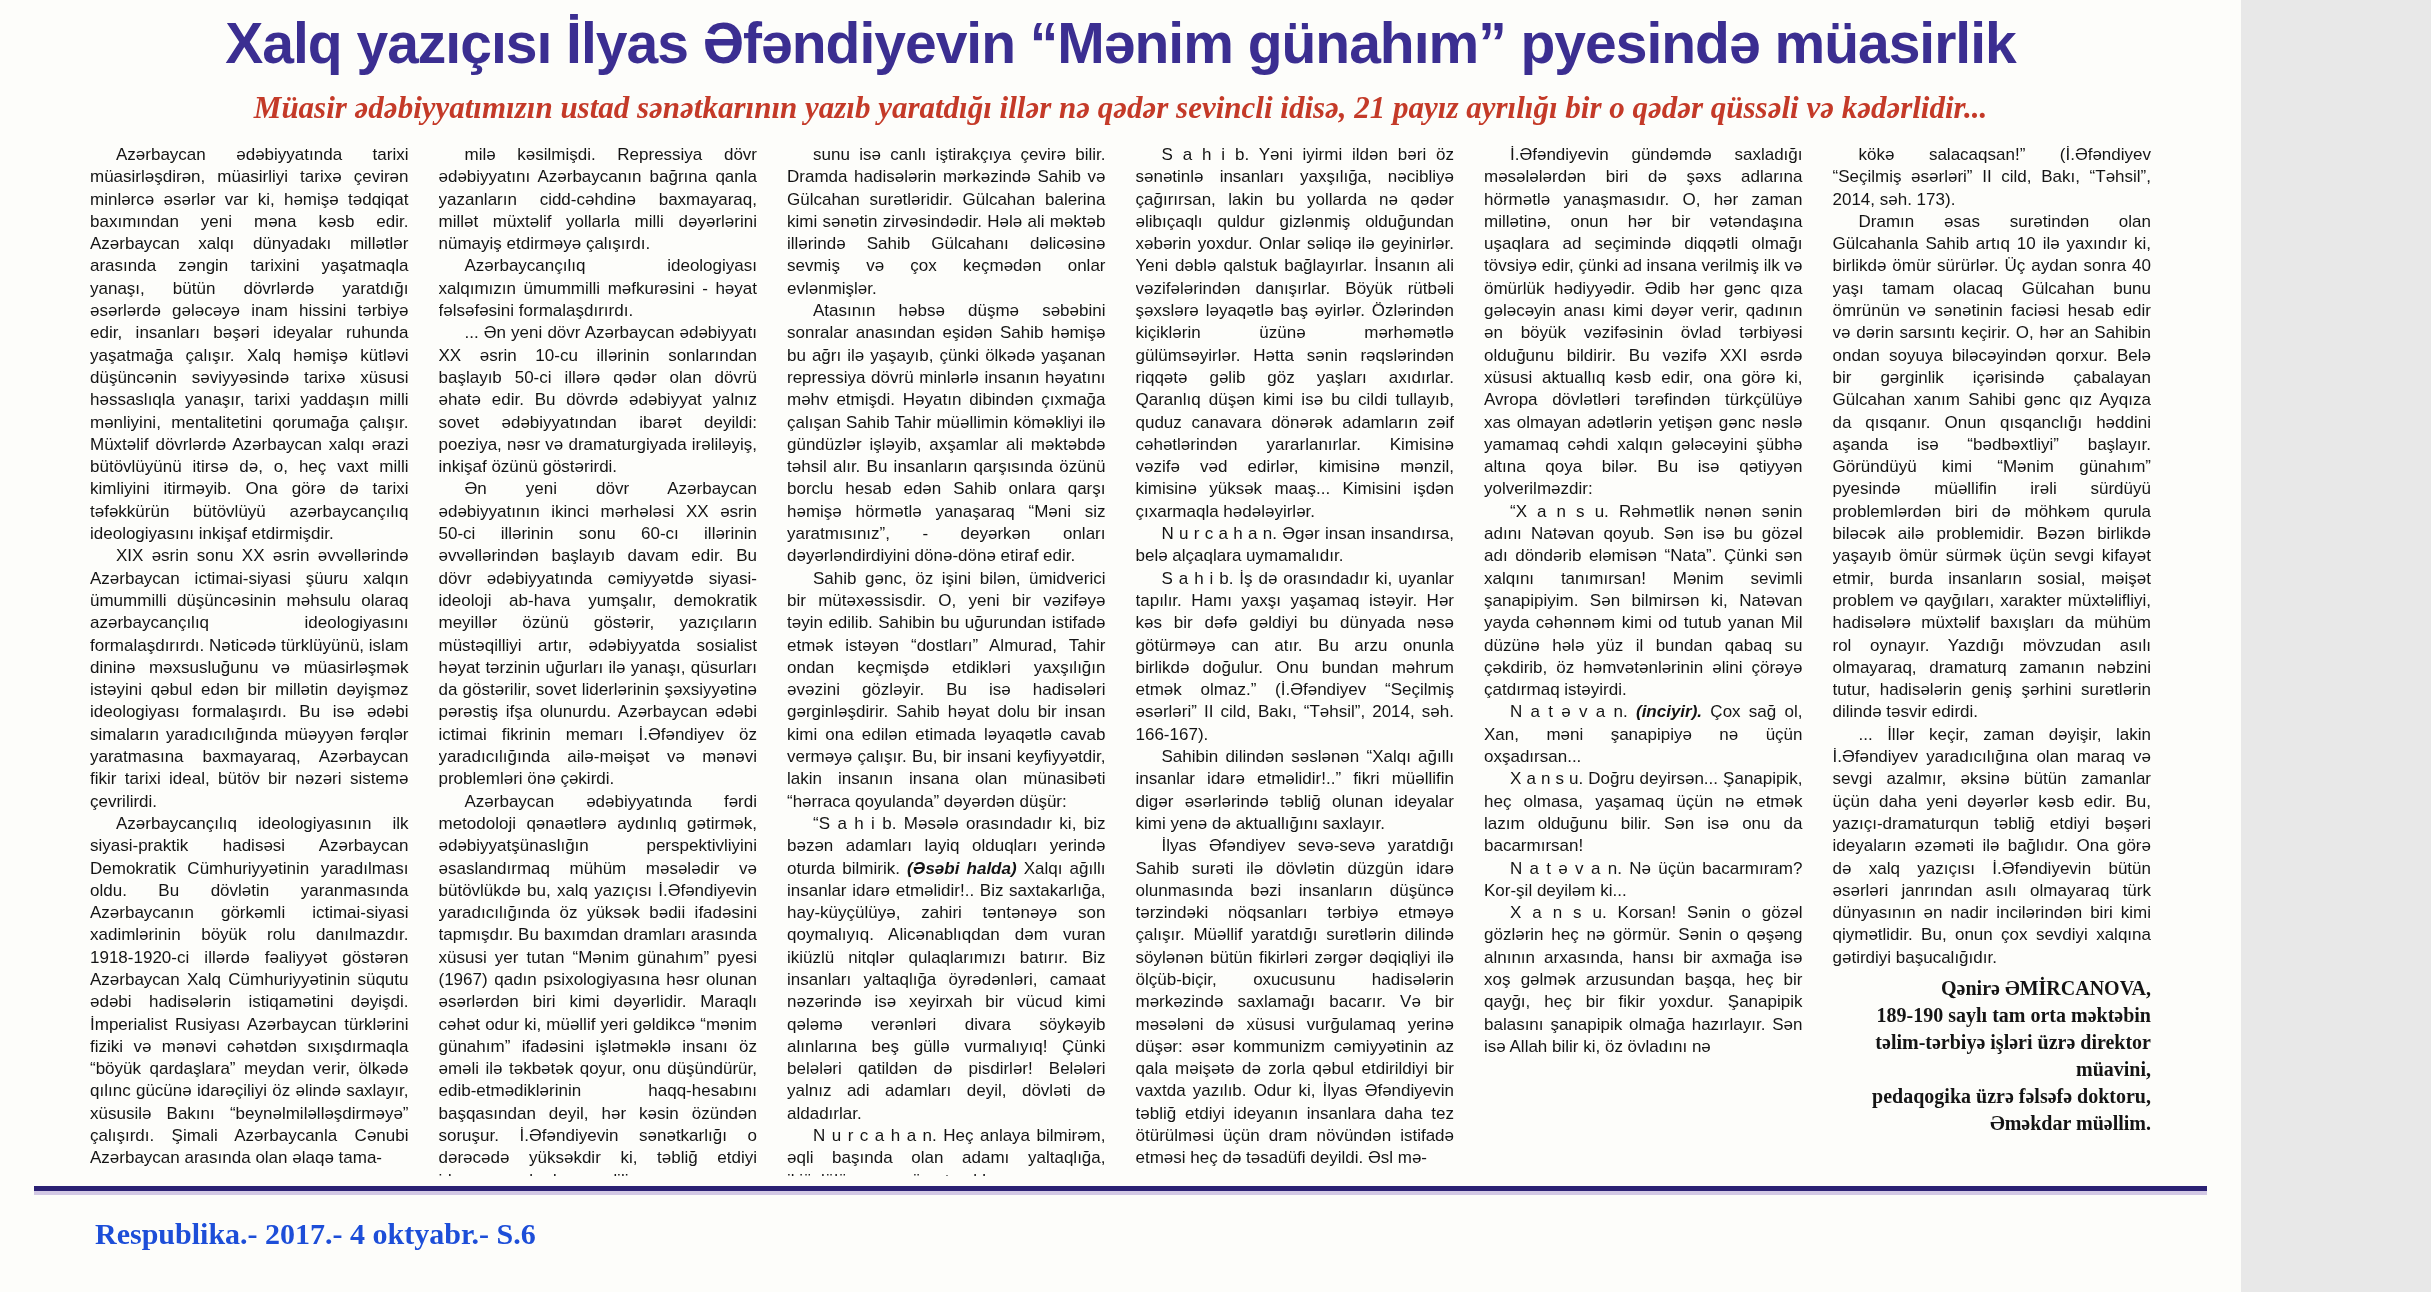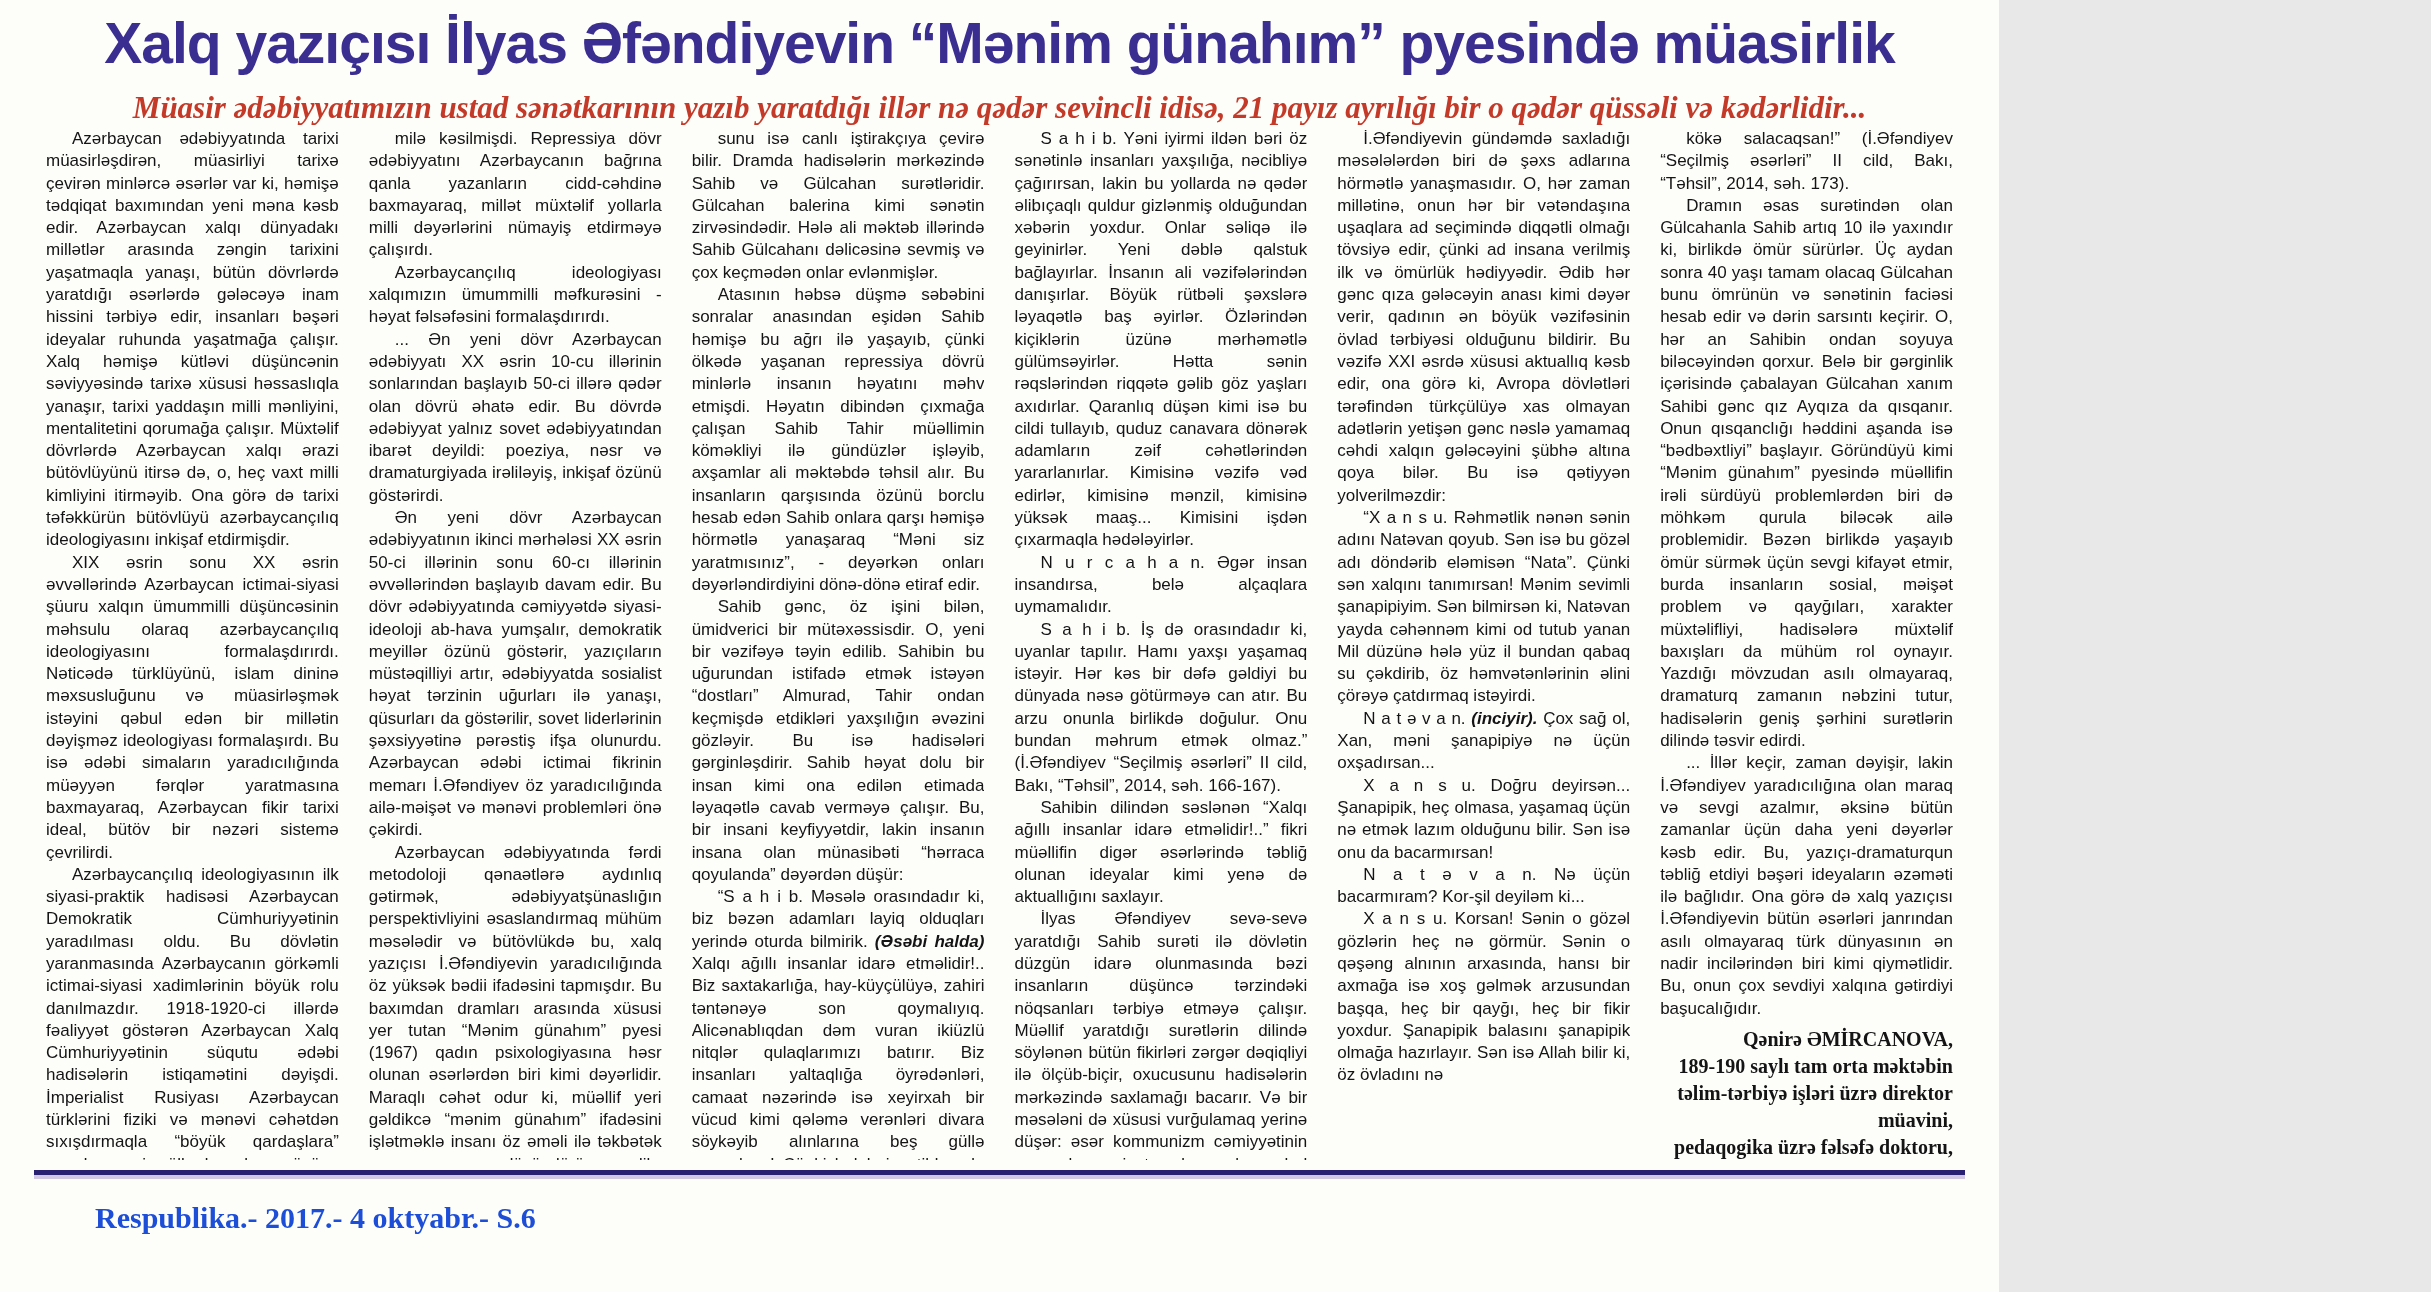--- a/index.html
+++ b/index.html
@@ -1,17 +1,17 @@
 <!DOCTYPE html>
 <html lang="az" style="--title-color: #3b2e91; --subtitle-color: #c43a28; --rule-color: #2b2173;"><head>
 <meta charset="utf-8">
 <style>
   html, body { margin: 0; padding: 0; background: #e8e8e8; }
   .page {
-    width: 1999px; height: 1292px;
+    width: 2241px; height: 1292px;
     background: #fdfdfa;
     position: relative;
     overflow: hidden;
     font-family: "Liberation Sans", sans-serif;
     color: #141414;
   }
   .title {
     text-align: center;
     font-weight: bold;
     font-size: 57px;
@@ -26,22 +26,22 @@
     font-style: italic;
     font-weight: bold;
     font-size: 31px;
     color: var(--subtitle-color, #c43a28);
     margin: 14px 30px 0 30px;
     white-space: nowrap;
   }
   .columns {
     display: flex;
     gap: 30px;
-    padding: 0 46px;
-    margin-top: 2px;
+    padding: 0 90px;
+    margin-top: 18px;
     height: 1032px;
     overflow: hidden;
     text-align: justify;
     font-size: 17px;
     line-height: 22.3px;
   }
   .col { flex: 1 1 0; overflow: hidden; }
   .col p { margin: 0; text-indent: 26px; }
   .col .em { font-weight: bold; font-style: italic; }
   .signature {

